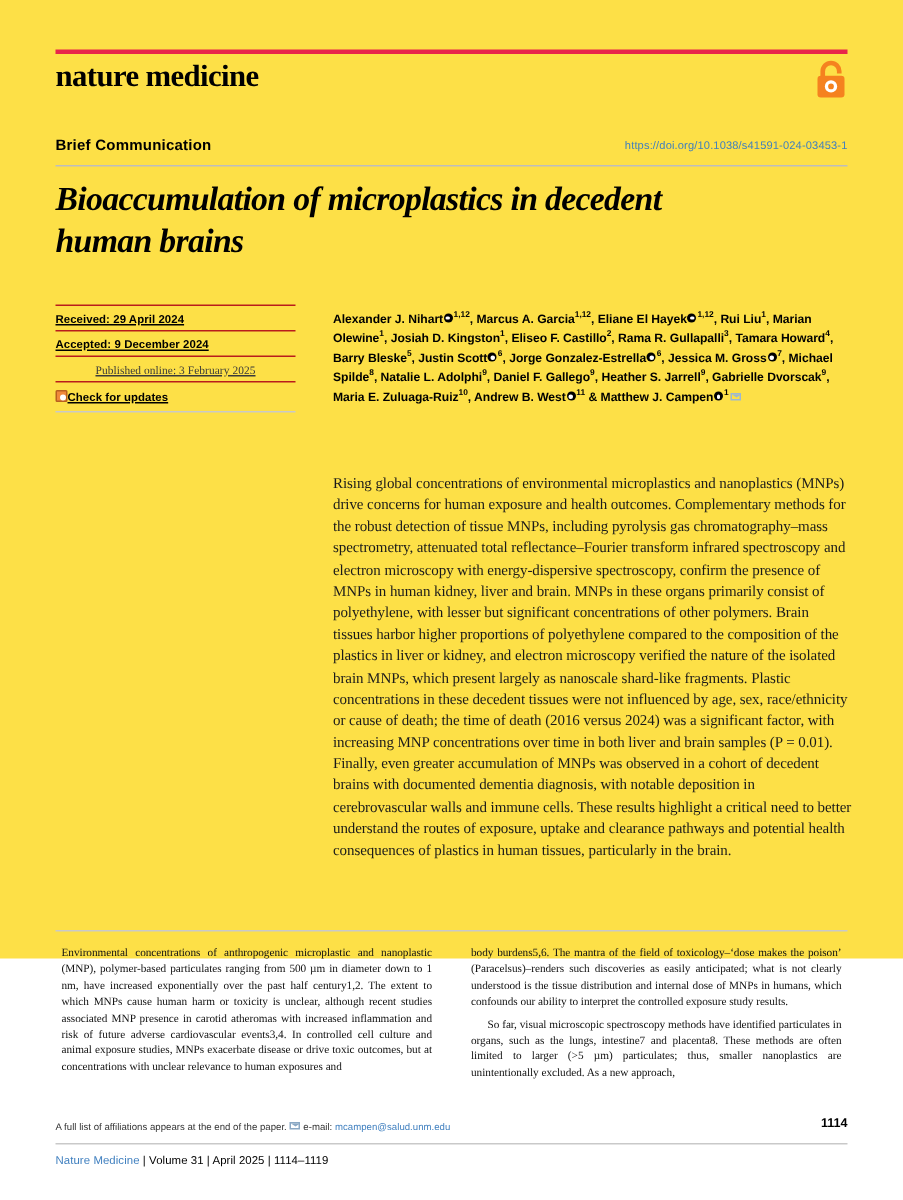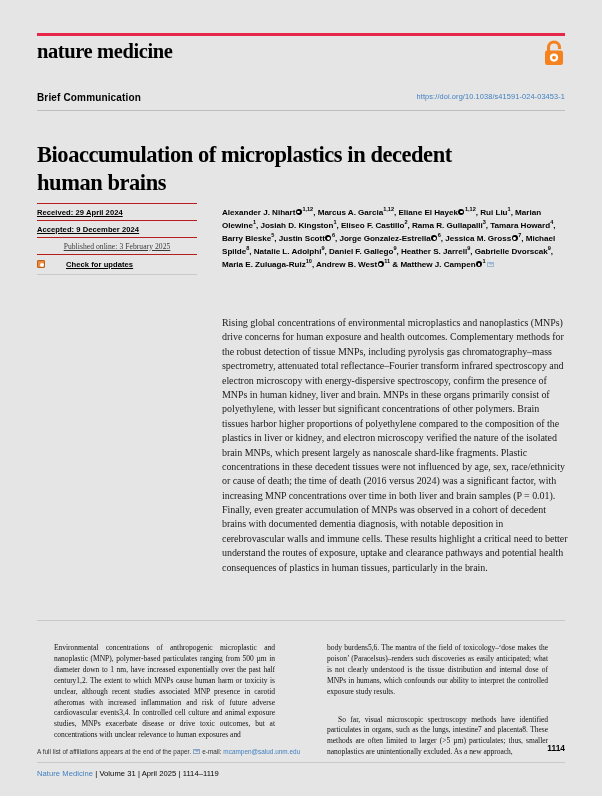--- a/index.html
+++ b/index.html
@@ -13,22 +13,22 @@
     height: 800px;
     font-family: "Liberation Serif", serif;
     color: #000000;
     position: relative;
     overflow: hidden;
   }
   .page {
     position: absolute;
     left: 0; top: 0;
     width: 602px;
-    height: 796px;
-    background: #e5e5e5;
+    height: 639px;
+    background: #fde047;
   }
 
   
   .masthead-rule {
     position: absolute;
     left: 37px; top: 33px;
     width: 528px; height: 3px;
     background: #e8264a;
   }
   .journal-logo {
@@ -70,28 +70,29 @@
   .title-rule {
     position: absolute;
     left: 37px; top: 110px;
     width: 528px; height: 1px;
     background: #bdbdbd;
   }
 
   
   .article-title {
     position: absolute;
-    left: 37px; top: 126px;
+    left: 37px; top: 104px;
     width: 430px;
     font-family: "Liberation Serif", serif;
     font-weight: 700;
     font-size: 22.5px;
     line-height: 1.22;
     letter-spacing: -0.45px;
     color: #000;
+    font-style: italic;
   }
 
   
   .meta-col {
     position: absolute;
     left: 37px; top: 203px;
     width: 160px;
   }
   .meta-row {
     border-top: 1px solid #b91c1c;
@@ -107,21 +108,21 @@
     font-family: "Liberation Serif", serif;
     font-weight: 400;
     font-size: 7.6px;
     color: #3a3a3a;
     text-align: center;
   }
   .meta-row.last {
     border-bottom: 1px solid #c9c9c9;
     display: flex;
     align-items: flex-start;
-    gap: 21px;
+    gap: 0;
     padding-top: 4.5px;
     padding-bottom: 5px;
   }
   .cfu-icon {
     display: inline-block;
     width: 8px; height: 8px;
     background: #f0893a;
     border: 1px solid #b8601f;
     border-radius: 1px;
     position: relative;
@@ -218,21 +219,21 @@
   }
   .col {
     width: 255px;
     font-family: "Liberation Serif", serif;
     font-size: 7.5px;
     line-height: 1.455;
     color: #111;
     text-align: justify;
     letter-spacing: -0.02px;
   }
-  .col p { margin: 17px; }
+  .col p { margin: 4px; }
   .col p.indent { text-indent: 11px; }
 
   
   .footer-note {
     position: absolute;
     left: 37px; top: 748px;
     width: 400px;
     font-family: "Liberation Sans", sans-serif;
     font-size: 6.4px;
     color: #333;

